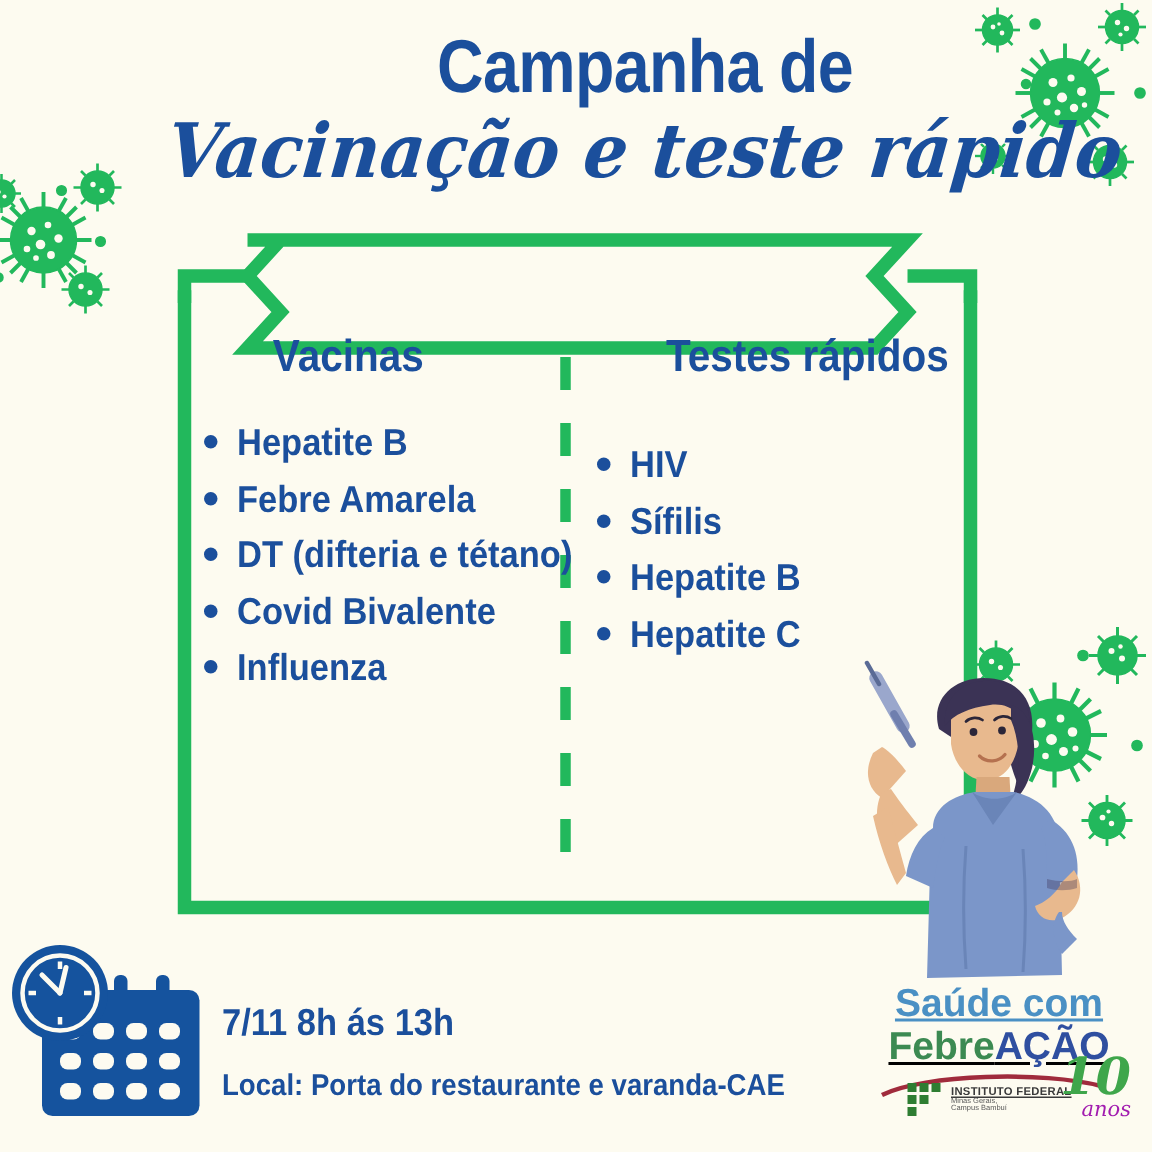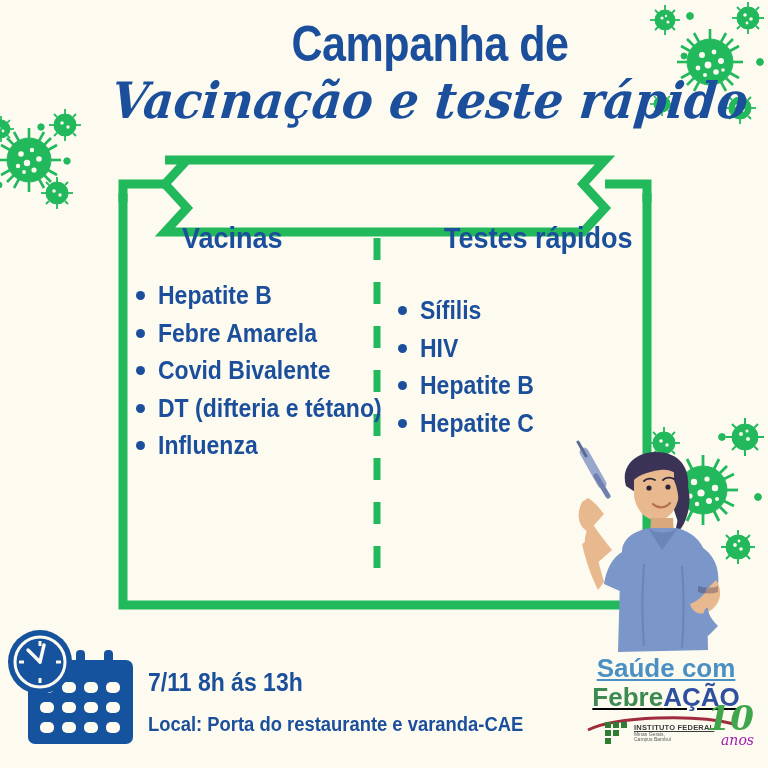--- a/index.html
+++ b/index.html
@@ -572,40 +572,40 @@
     <div class="bullet-item">
       <span class="bullet-dot"></span>
       <span class="bullet-text">Hepatite B</span>
     </div>
     <div class="bullet-item">
       <span class="bullet-dot"></span>
       <span class="bullet-text">Febre Amarela</span>
     </div>
     <div class="bullet-item">
       <span class="bullet-dot"></span>
+      <span class="bullet-text">DT (difteria e tétano)</span>
+    </div>
+    <div class="bullet-item">
+      <span class="bullet-dot"></span>
       <span class="bullet-text">Covid Bivalente</span>
     </div>
     <div class="bullet-item">
       <span class="bullet-dot"></span>
-      <span class="bullet-text">DT (difteria e tétano)</span>
-    </div>
-    <div class="bullet-item">
-      <span class="bullet-dot"></span>
       <span class="bullet-text">Influenza</span>
     </div>
   </div>
 
   <div class="col col-tests">
     <div class="bullet-item">
       <span class="bullet-dot"></span>
+      <span class="bullet-text">HIV</span>
+    </div>
+    <div class="bullet-item">
+      <span class="bullet-dot"></span>
       <span class="bullet-text">Sífilis</span>
-    </div>
-    <div class="bullet-item">
-      <span class="bullet-dot"></span>
-      <span class="bullet-text">HIV</span>
     </div>
     <div class="bullet-item">
       <span class="bullet-dot"></span>
       <span class="bullet-text">Hepatite B</span>
     </div>
     <div class="bullet-item">
       <span class="bullet-dot"></span>
       <span class="bullet-text">Hepatite C</span>
     </div>
   </div>

